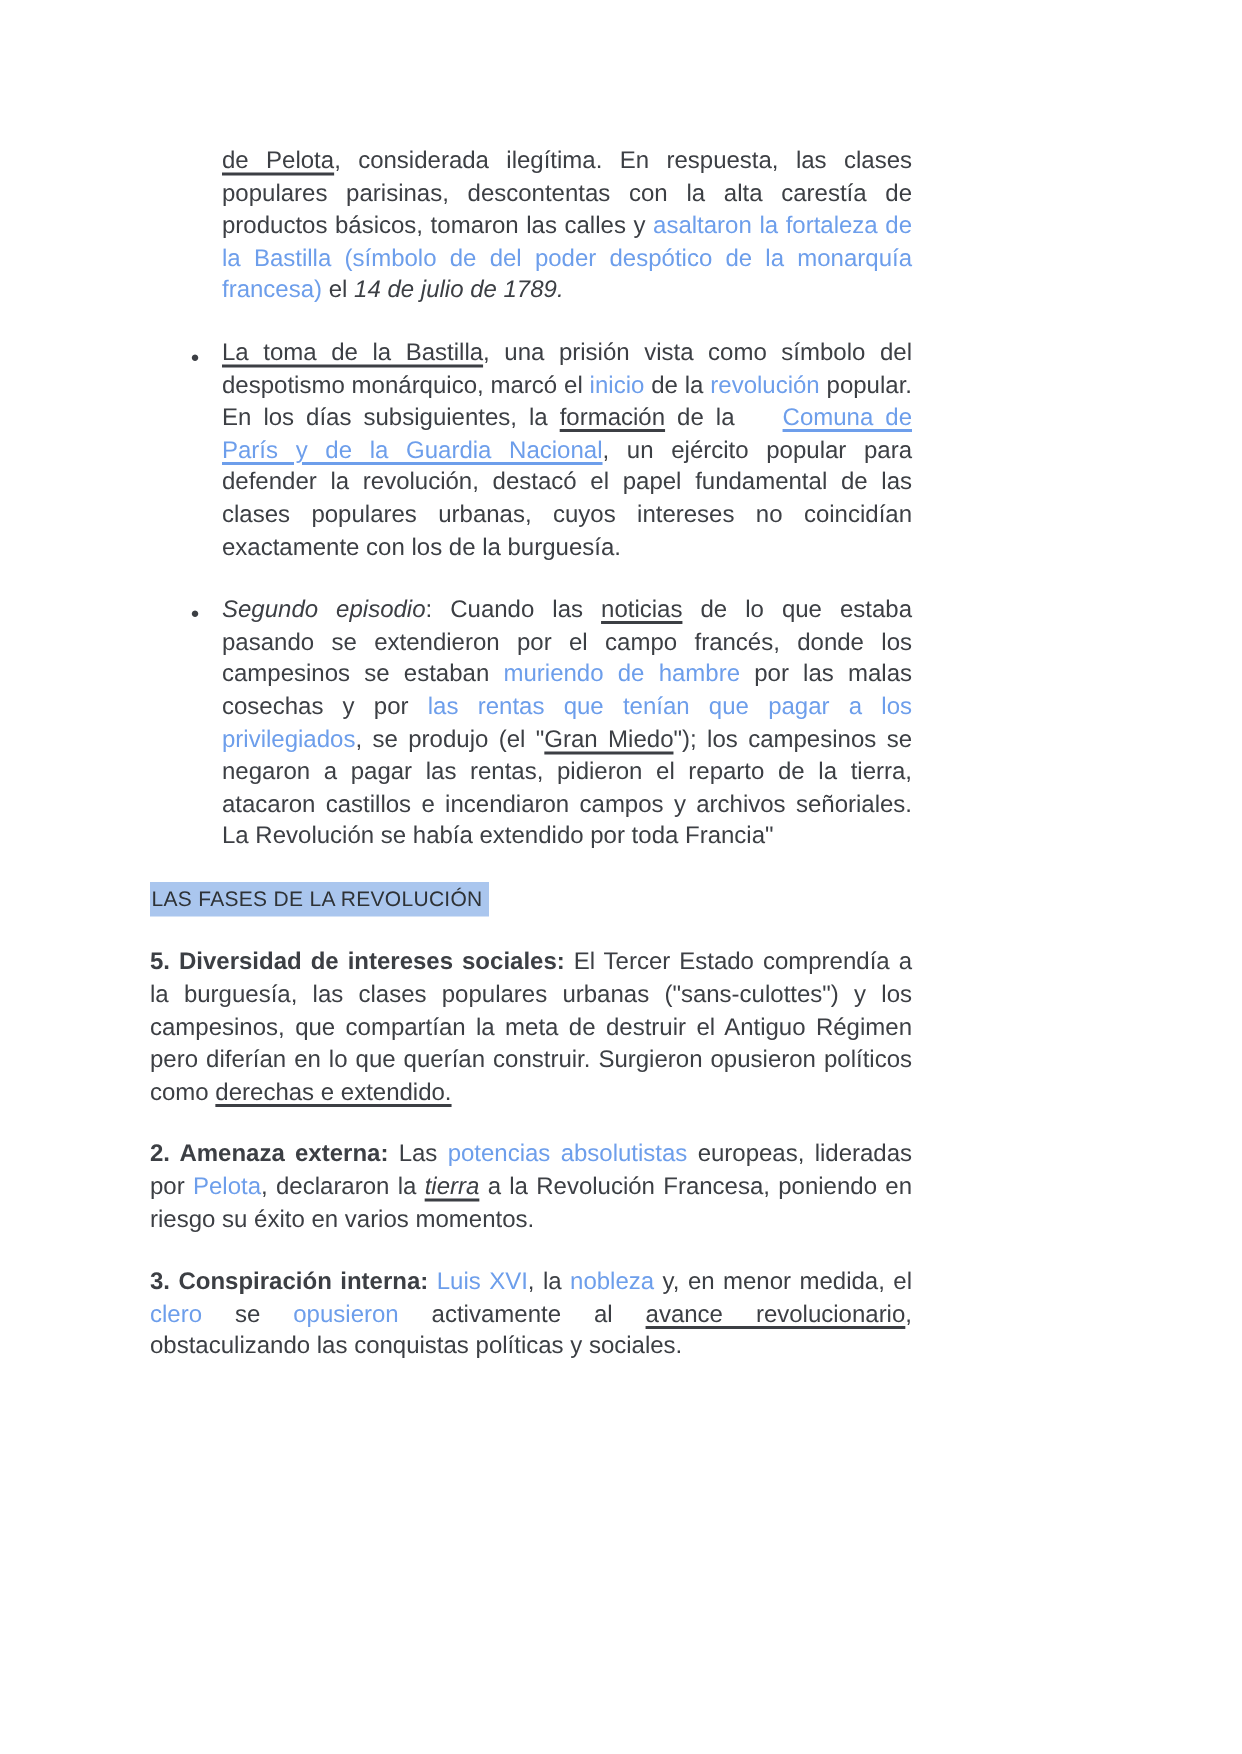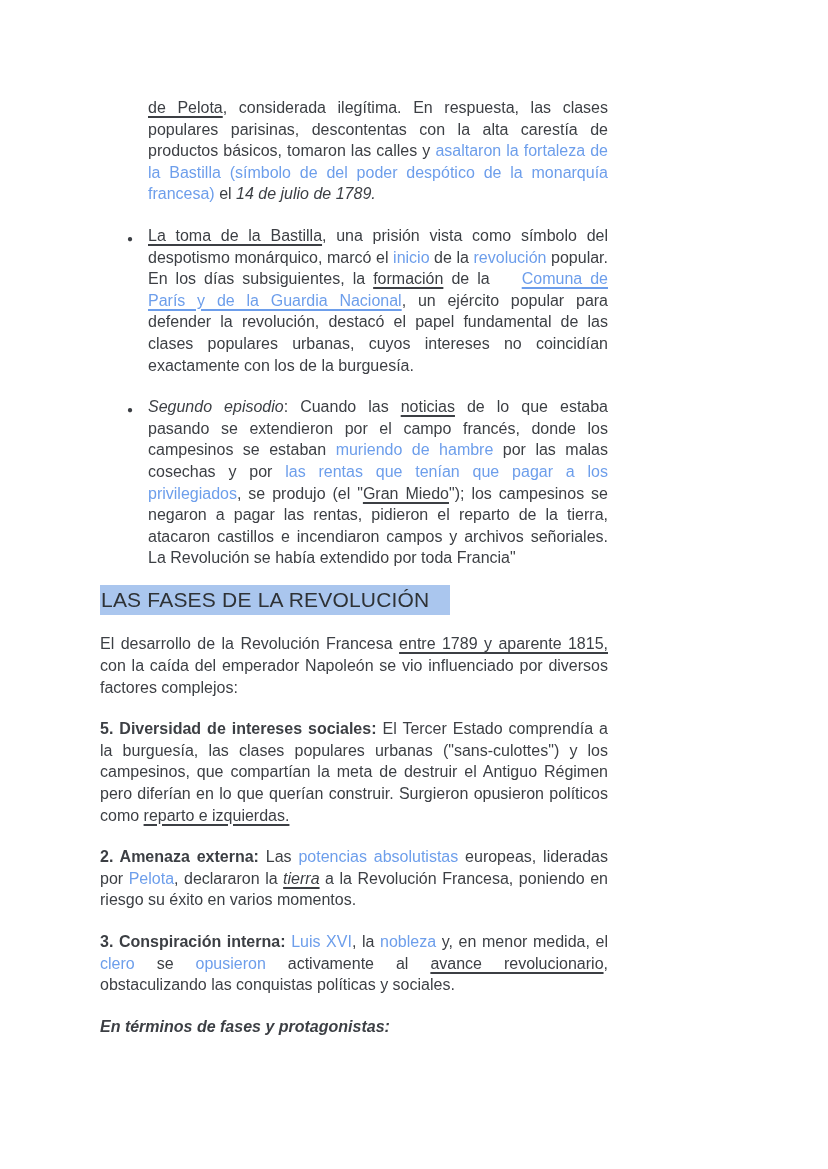--- a/index.html
+++ b/index.html
@@ -18,22 +18,22 @@
   .indent{margin-left:48px;}
   .bullet{position:relative;margin-left:48px;}
   .bullet .marker{
     position:absolute;left:-21px;top:3px;
     font-size:10px;color:var(--ink,#3c3f44);
   }
   .heading{margin:0 0 21px 0;text-align:left;}
   .heading .hl{
     background:var(--highlight,#aac6ee);
     color:var(--head-ink,#2e3236);
-    font-size:21px;
-    padding:3px 20px 4px 1px;
+    font-size:14px;
+    padding:3px 4px 4px 1px;
     letter-spacing:.2px;
   }
   .t-n{}
   .t-u{text-decoration:underline;text-underline-offset:3px;text-decoration-thickness:1.5px;}
   .t-b{color:var(--link,#6d9eeb);}
   .t-bu{color:var(--link,#6d9eeb);text-decoration:underline;text-underline-offset:3px;text-decoration-thickness:1.5px;margin-left:24px;}
   .t-i{font-style:italic;}
   .t-iu{font-style:italic;text-decoration:underline;text-underline-offset:3px;text-decoration-thickness:1.5px;}
   .t-bd{font-weight:bold;}
   .final-line{margin:2px 0 0 0;text-align:left;font-weight:bold;font-style:italic;}
@@ -44,23 +44,21 @@
 <div class="page">
 
   <p class="block indent"><span class="t-u">de Pelota</span><span class="t-n">, considerada ilegítima. En respuesta, las clases populares parisinas, descontentas con la alta carestía de productos básicos, tomaron las calles y </span><span class="t-b">asaltaron la fortaleza de la Bastilla (símbolo de del poder despótico de la monarquía francesa)</span><span class="t-n"> el </span><span class="t-i">14 de julio de 1789.</span></p>
 
   <div class="block bullet"><span class="marker">●</span><span class="t-u">La toma de la Bastilla</span><span class="t-n">, una prisión vista como símbolo del despotismo monárquico, marcó el </span><span class="t-b">inicio</span><span class="t-n"> de la </span><span class="t-b">revolución</span><span class="t-n"> popular. En los días subsiguientes, la </span><span class="t-u">formación</span><span class="t-n"> de la </span><span class="t-bu">Comuna de París y de la Guardia Nacional</span><span class="t-n">, un ejército popular para defender la revolución, destacó el papel fundamental de las clases populares urbanas, cuyos intereses no coincidían exactamente con los de la burguesía.</span></div>
 
   <div class="block bullet"><span class="marker">●</span><span class="t-i">Segundo episodio</span><span class="t-n">: Cuando las </span><span class="t-u">noticias</span><span class="t-n"> de lo que estaba pasando se extendieron por el campo francés, donde los campesinos se estaban </span><span class="t-b">muriendo de hambre</span><span class="t-n"> por las malas cosechas y por </span><span class="t-b">las rentas que tenían que pagar a los privilegiados</span><span class="t-n">, se produjo (el "</span><span class="t-u">Gran Miedo</span><span class="t-n">"); los campesinos se negaron a pagar las rentas, pidieron el reparto de la tierra, atacaron castillos e incendiaron campos y archivos señoriales. La Revolución se había extendido por toda Francia"</span></div>
 
   <p class="heading"><span class="hl">LAS FASES DE LA REVOLUCIÓN</span></p>
 
-  <p class="block"><span class="t-n">El desarrollo de la Revolución Francesa </span><span class="t-u">entre 1789 y aparente 1815,</span><span class="t-n"> con la caída del emperador Napoleón se vio influenciado por diversos factores complejos:</span></p>
 
-  <p class="block"><span class="t-bd">5. Diversidad de intereses sociales:</span><span class="t-n"> El Tercer Estado comprendía a la burguesía, las clases populares urbanas ("sans-culottes") y los campesinos, que compartían la meta de destruir el Antiguo Régimen pero diferían en lo que querían construir. Surgieron opusieron políticos como </span><span class="t-u">reparto e izquierdas.</span></p>
+  <p class="block"><span class="t-bd">5. Diversidad de intereses sociales:</span><span class="t-n"> El Tercer Estado comprendía a la burguesía, las clases populares urbanas ("sans-culottes") y los campesinos, que compartían la meta de destruir el Antiguo Régimen pero diferían en lo que querían construir. Surgieron opusieron políticos como </span><span class="t-u">derechas e extendido.</span></p>
 
   <p class="block"><span class="t-bd">2. Amenaza externa:</span><span class="t-n"> Las </span><span class="t-b">potencias absolutistas</span><span class="t-n"> europeas, lideradas por </span><span class="t-b">Pelota</span><span class="t-n">, declararon la </span><span class="t-iu">tierra</span><span class="t-n"> a la Revolución Francesa, poniendo en riesgo su éxito en varios momentos.</span></p>
 
   <p class="block"><span class="t-bd">3. Conspiración interna:</span><span class="t-n"> </span><span class="t-b">Luis XVI</span><span class="t-n">, la </span><span class="t-b">nobleza</span><span class="t-n"> y, en menor medida, el </span><span class="t-b">clero</span><span class="t-n"> se </span><span class="t-b">opusieron</span><span class="t-n"> activamente al </span><span class="t-u">avance revolucionario</span><span class="t-n">, obstaculizando las conquistas políticas y sociales.</span></p>
 
-  <p class="final-line">En términos de fases y protagonistas:</p>
 
 </div>
 
 </body></html>

